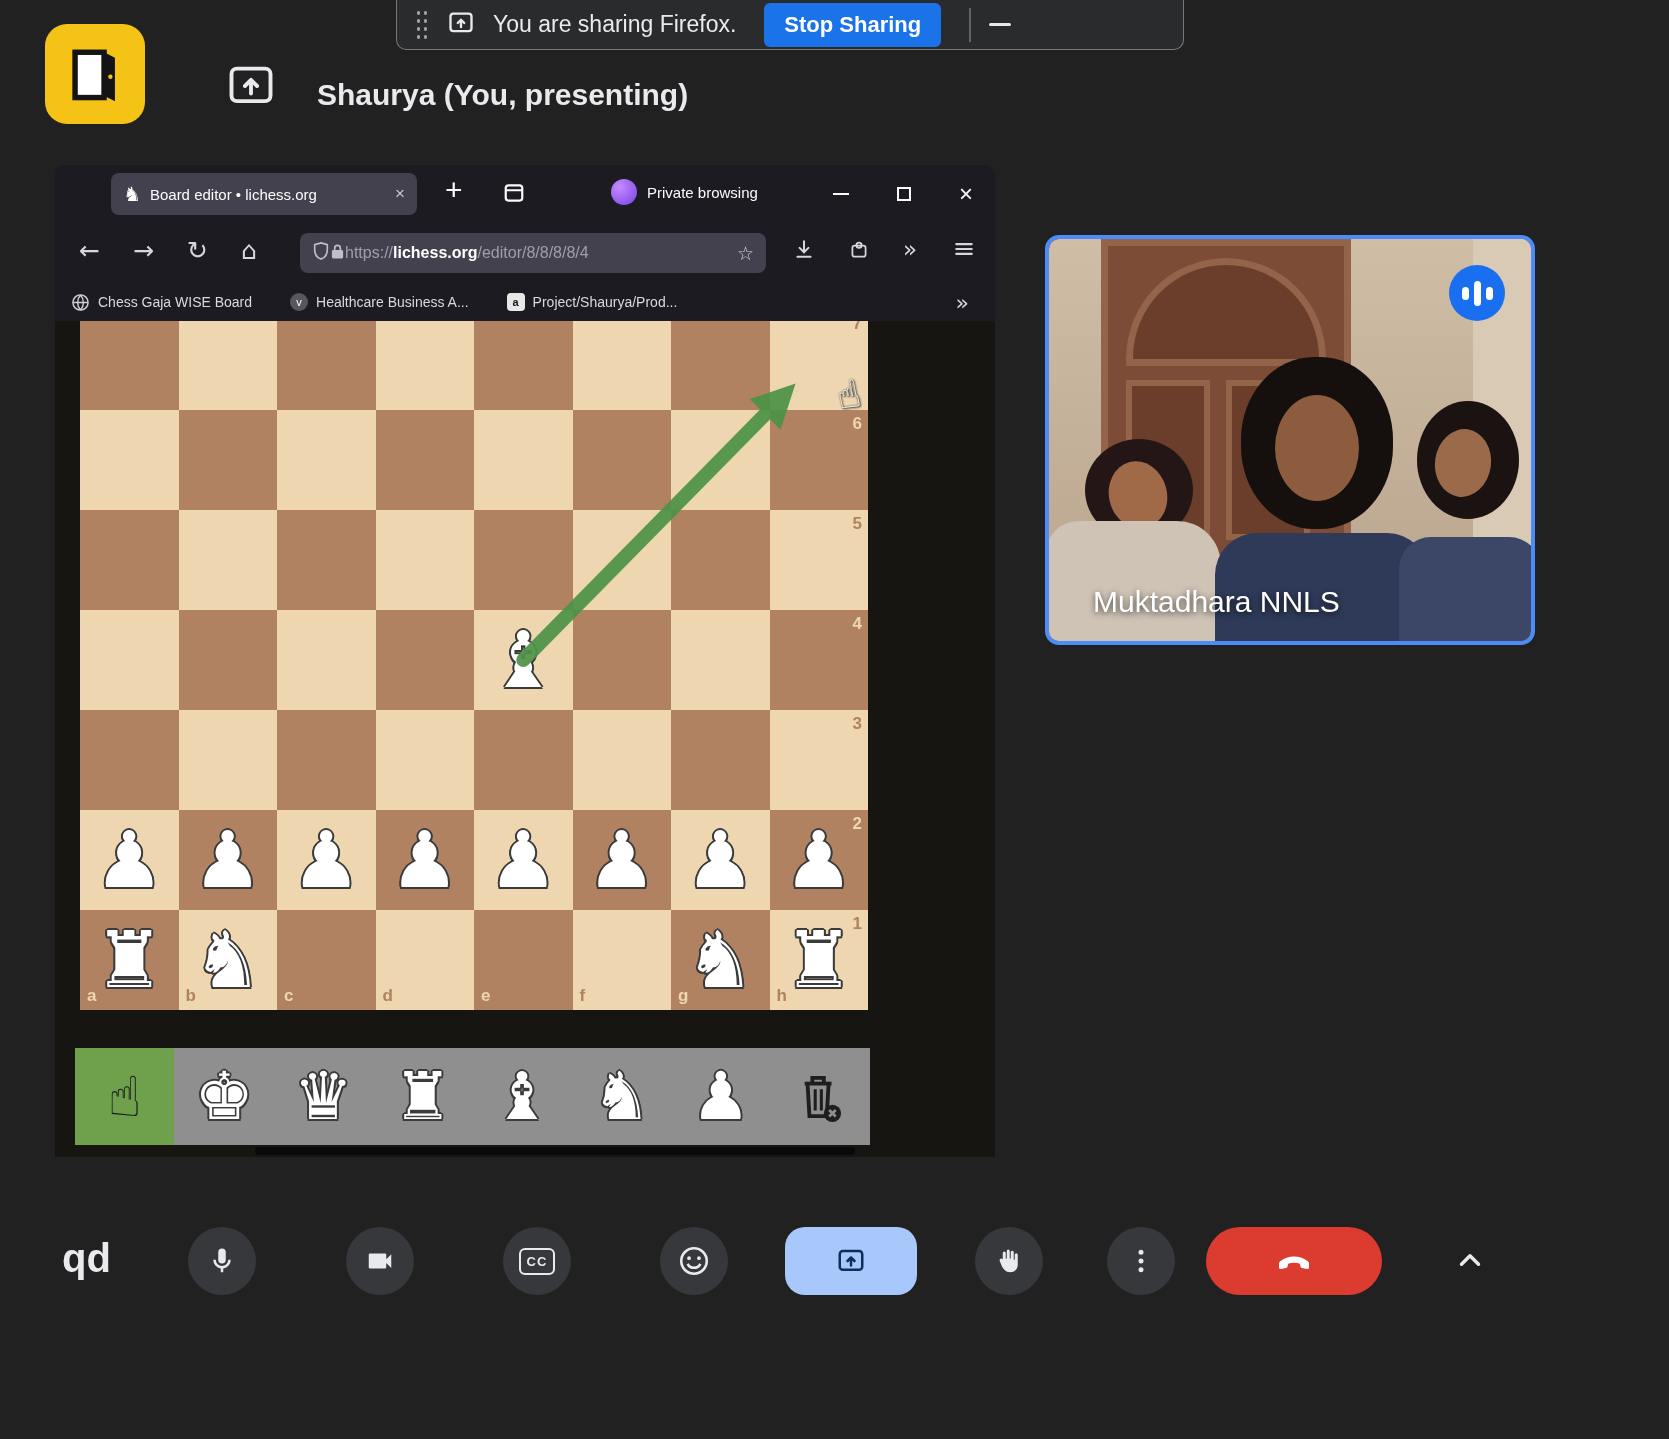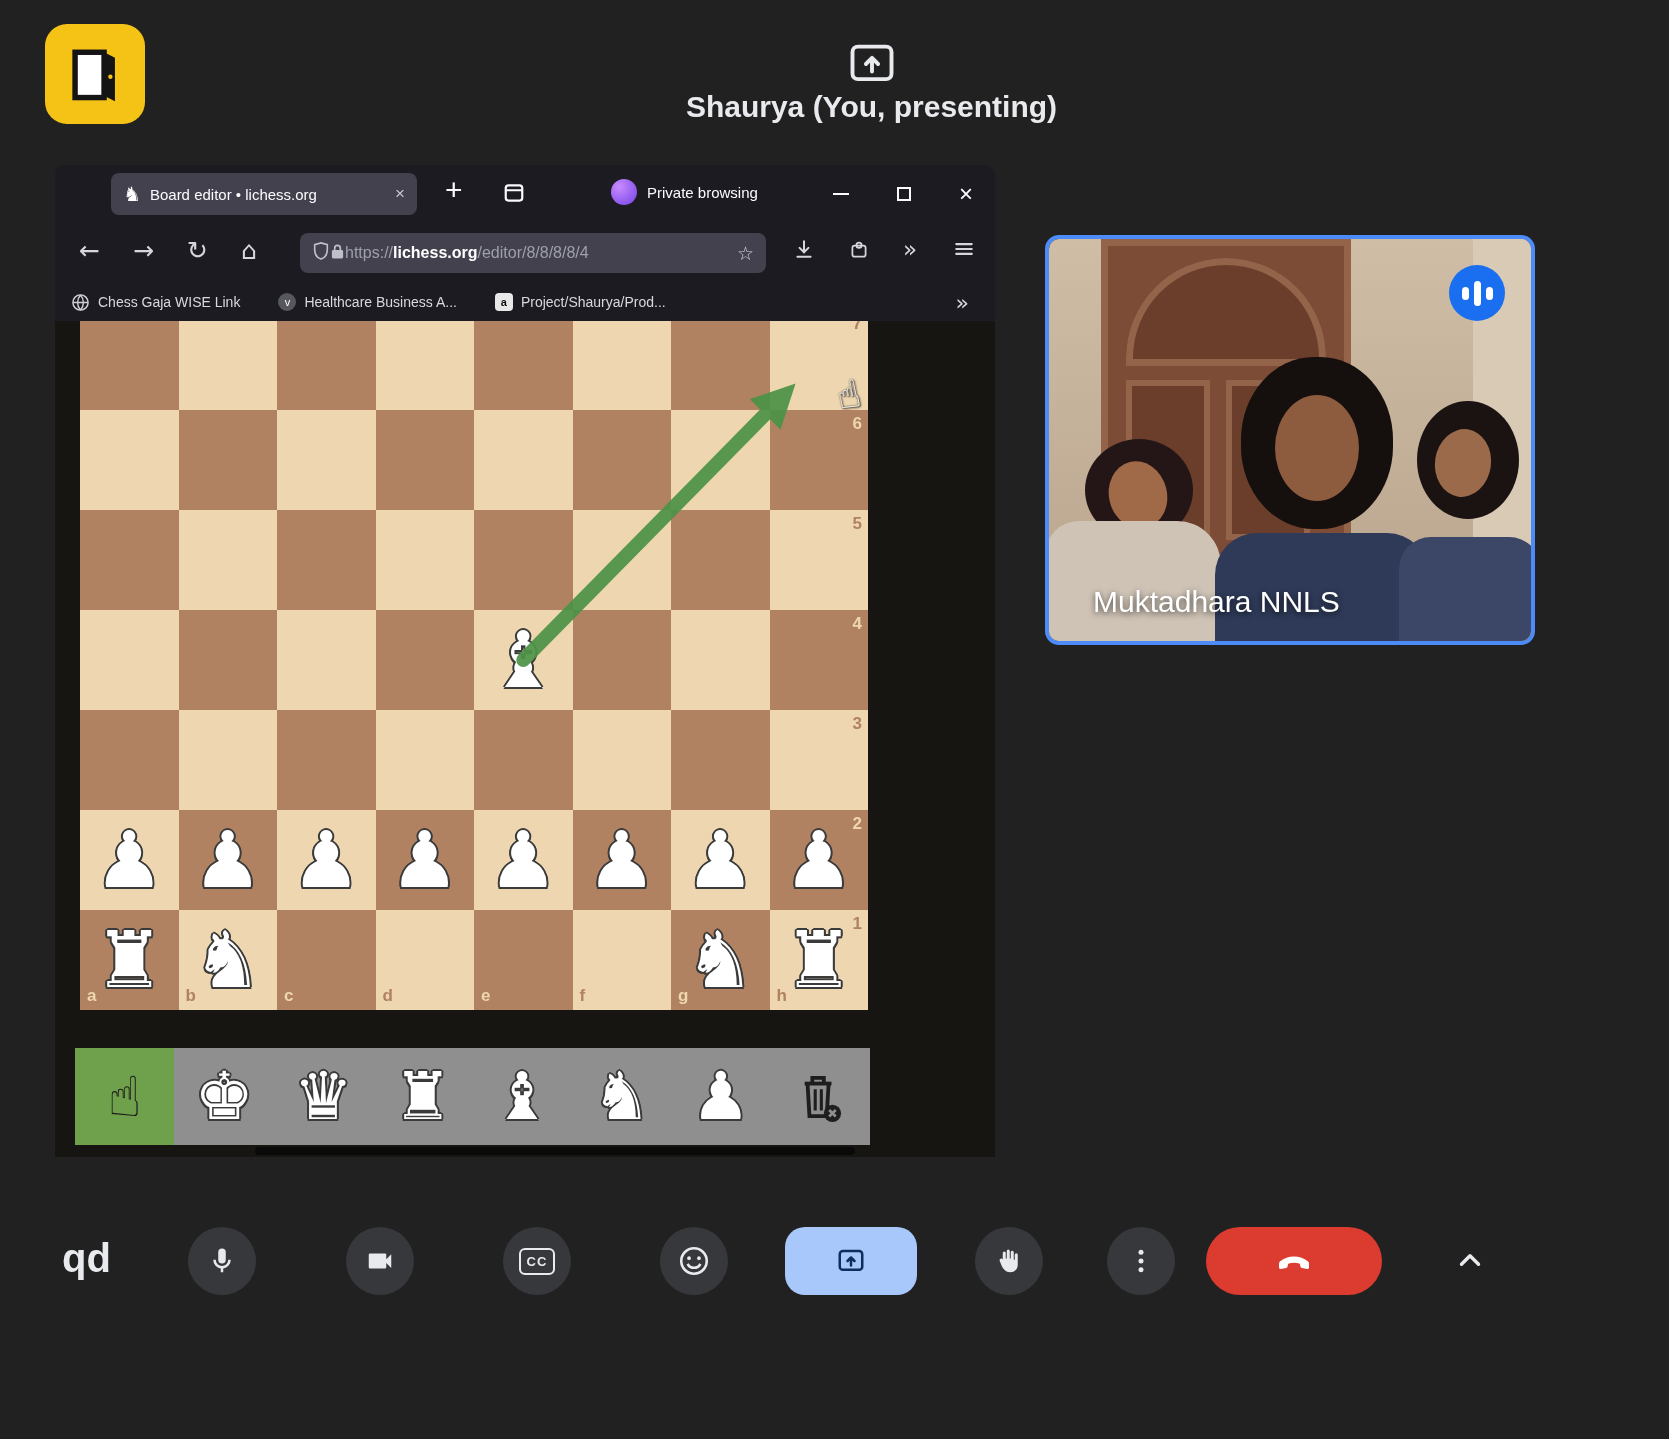--- a/index.html
+++ b/index.html
@@ -26,21 +26,21 @@
   .v-div { width:2px; height:34px; background:#5f6368; margin-left:10px; }
   .dash { width:22px; height:3px; background:#e8eaed; border-radius:2px; }
 
   
   .app-icon { position:absolute; left:45px; top:24px; width:100px; height:100px;
     border-radius:22px; background:var(--app-yellow,#f5c216);
     display:flex; align-items:center; justify-content:center; }
 
   
   .present-header { position:absolute; left:185px; top:38px; width:1333px; height:74px;
-    display:flex; align-items:center;flex-direction:column; }
+    display:flex; align-items:flex-end; }
   .present-badge { margin-left:40px; display:flex; }
   .present-title { margin-left:40px; font-size:30px; font-weight:700; color:#e8eaed; }
   .stop-presenting { margin-left:auto; height:60px; padding:0 46px; border-radius:30px;
     background:var(--accent-light,#a8c7fa); color:var(--accent-dark-text,#0b2e5c);
     font-size:27px; font-weight:600; border:none; font-family:"Liberation Sans",sans-serif; }
 
   
   .browser { position:absolute; left:55px; top:165px; width:940px; height:992px;
     background:var(--ff-chrome,#1c1b22); border-radius:10px 10px 0 0; overflow:hidden; }
   .tabbar { position:relative; height:58px; }
@@ -182,20 +182,33 @@
   .end-call { position:absolute; left:1206px; top:27px; width:176px; height:68px; border-radius:34px;
     background:var(--red,#dc3b30); border:none; display:flex; align-items:center; justify-content:center; }
   .chevron-up { position:absolute; left:1440px; top:32px; width:60px; height:56px;
     display:flex; align-items:center; justify-content:center; }
 </style>
 </head>
 <body>
 
 <div class="stage">
 
+  <div class="toast">
+    <div class="drag-dots"></div>
+    <span>
+      <svg width="28" height="28" viewBox="0 0 24 24" fill="none" stroke="#e8eaed" stroke-width="2" stroke-linecap="round" stroke-linejoin="round">
+          <rect x="3" y="4" width="18" height="15" rx="2.5"></rect>
+          <path d="M12 15.5V9.5M9.2 12l2.8-2.8 2.8 2.8"></path>
+        </svg>
+    </span>
+    <span class="toast-msg">You are sharing Firefox.</span>
+    <button class="stop-sharing">Stop Sharing</button>
+    <div class="v-div"></div>
+    <div class="dash"></div>
+  </div>
 
   <div class="app-icon">
     <svg width="58" height="60" viewBox="0 0 32 32">
       <rect x="5" y="4" width="16" height="25" fill="#fff" stroke="#141414" stroke-width="3"></rect>
       <path d="M21 4 L27 7 V31 L21 28 Z" fill="#141414"></path>
       <circle cx="24.5" cy="17.5" r="1.2" fill="#f5c216"></circle>
     </svg>
   </div>
 
   <div class="present-header">
@@ -272,21 +285,21 @@
           </svg>
       </span>
     </div>
 
     <div class="bookmarks">
       <span class="bm">
         <svg width="19" height="19" viewBox="0 0 20 20" fill="none" stroke="#cfcfd6" stroke-width="1.5">
             <circle cx="10" cy="10" r="8"></circle>
             <path d="M2 10h16M10 2a12 12 0 0 1 0 16M10 2a12 12 0 0 0 0 16"></path>
           </svg>
-        <span>Chess Gaja WISE Link</span>
+        <span>Chess Gaja WISE Board</span>
       </span>
       <span class="bm">
         <span class="bm-badge">v</span>
         <span>Healthcare Business A...</span>
       </span>
       <span class="bm">
         <span class="bm-badge square">a</span>
         <span>Project/Shaurya/Prod...</span>
       </span>
       <span class="bm-more glyph">»</span>

